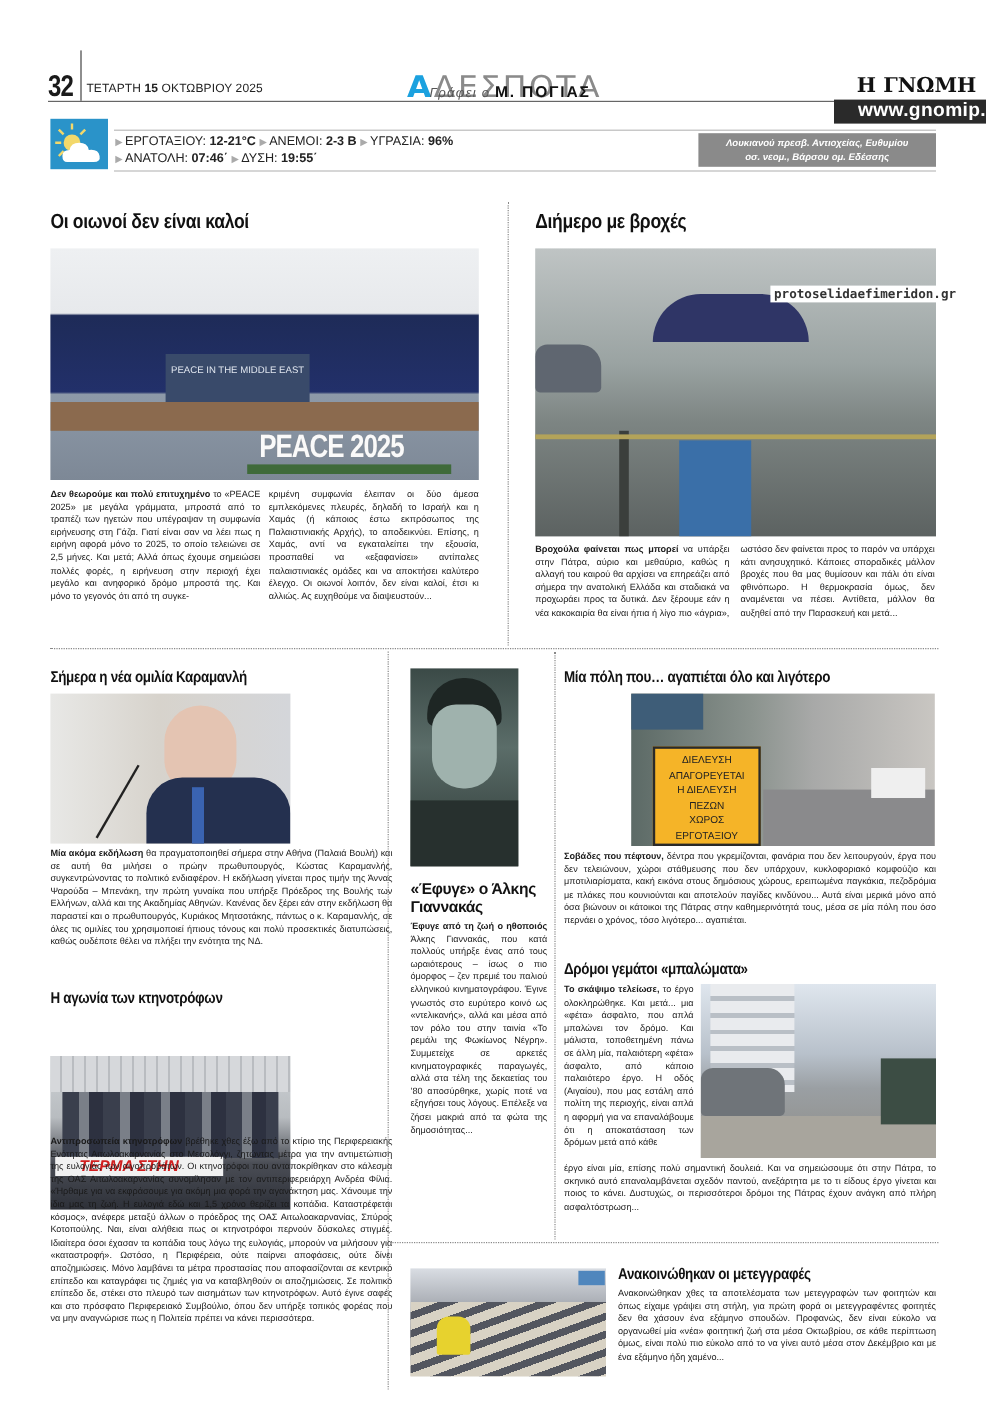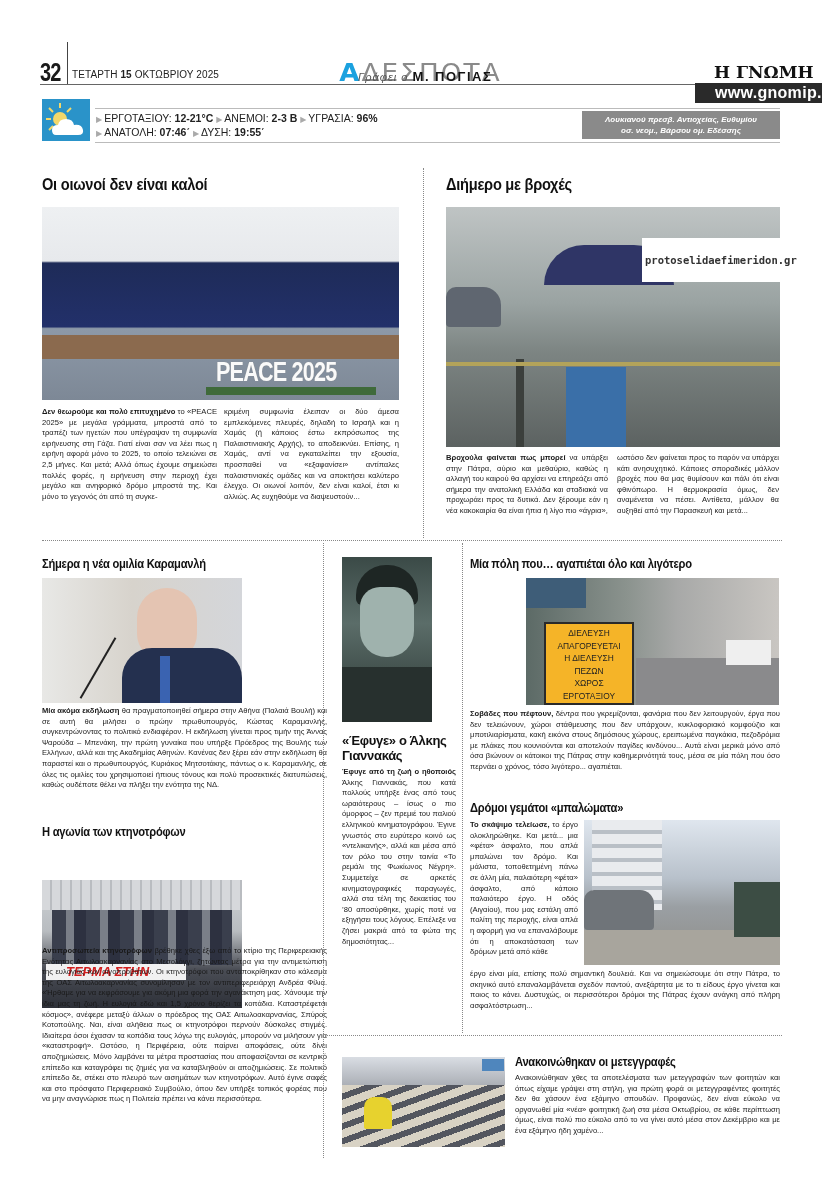--- a/index.html
+++ b/index.html
@@ -46,21 +46,21 @@
   .photo { overflow: hidden; position: absolute; }
   .peace-photo { background: linear-gradient(#eef0f2 0%, #e7e9ec 28%, #1e2b58 29%, #22306a 62%, #8d99a8 63%, #7d8896 100%); }
   .rain-photo { background: linear-gradient(180deg, #bfc4c4 0%, #9aa3a2 40%, #7d8583 60%, #5c6261 100%); }
   .kar-photo { background: linear-gradient(90deg, #e8e8e6 0%, #d7d3cc 45%, #d4d6da 100%); }
   .alkis-photo { background: linear-gradient(180deg, #3b4a47 0%, #5b6d69 40%, #2a3532 100%); }
   .farmers-photo { background: linear-gradient(180deg, #cfd3d6 0%, #b8bcc0 40%, #4a4d55 70%, #2d3038 100%); }
   .sign-photo { background: linear-gradient(90deg, #5c6a66 0%, #8b938e 40%, #a8a9a8 60%, #c9c6c2 100%); }
   .road-photo { background: linear-gradient(180deg, #dfe6ee 0%, #b8c1cb 40%, #9a9fa3 60%, #8e8c86 100%); }
   .class-photo { background: linear-gradient(180deg, #d9dde3 0%, #a6aab1 35%, #5c5f67 60%, #d8d2c5 100%); }
 
-  .watermark { left: 642px; top: 238px; background: #fff; color: #333; font-family: "DejaVu Sans Mono", monospace; font-weight: bold; font-size: 10.5px; padding: 16px 3px; text-align: center; }
+  .watermark { left: 642px; top: 238px; background: #fff; color: #333; font-family: "DejaVu Sans Mono", monospace; font-weight: bold; font-size: 10.5px; padding: 1px 3px; text-align: center; }
 </style>
 </head>
 <body>
 
 <div class="abs page-num">32</div>
 <div class="abs page-vline"></div>
 <div class="abs date">
   <span>ΤΕΤΑΡΤΗ</span>
   <b>15</b>
   <span>ΟΚΤΩΒΡΙΟΥ 2025</span>
@@ -98,20 +98,21 @@
   <span class="tri">▶</span><span>ΔΥΣΗ:</span> <b>19:55΄</b>
 </div>
 <div class="abs saints">
   <div>Λουκιανού πρεσβ. Αντιοχείας, Ευθυμίου</div>
   <div>οσ. νεομ., Βάρσου ομ. Εδέσσης</div>
 </div>
 <div class="abs weather-rule-bot"></div>
 
 <div class="abs hl hl-big" style="left:42px; top:175px;">Οι οιωνοί δεν είναι καλοί</div>
 <div class="photo peace-photo" style="left:42px; top:207px; width:357px; height:193px;">
+  <div class="abs" style="left:96px; top:88px; width:120px; height:42px; background:#394a6a; color:#dfe5ee; font-size:8px; text-align:center; padding-top:9px;">PEACE IN THE MIDDLE EAST</div>
   <div class="abs" style="left:0; top:128px; width:357px; height:24px; background:#8b6a4e;"></div>
   <div class="abs" style="left:174px; top:150px; font-weight:bold; font-size:27px; color:#fafafa; letter-spacing:-1px; transform:scaleX(0.8); transform-origin:left; text-shadow:0 0 1px #888;">PEACE 2025</div>
   <div class="abs" style="left:164px; top:180px; width:170px; height:8px; background:#3f6a3a;"></div>
 </div>
 <div class="abs body" style="left:42px; top:407px; width:175px;"><b>Δεν θεωρούμε και πολύ επιτυχημένο</b><span> το «PEACE 2025» με μεγάλα γράμματα, μπροστά από το τραπέζι των ηγετών που υπέγραψαν τη συμφωνία ειρήνευσης στη Γάζα. Γιατί είναι σαν να λέει πως η ειρήνη αφορά μόνο το 2025, το οποίο τελειώνει σε 2,5 μήνες. Και μετά; Αλλά όπως έχουμε σημειώσει πολλές φορές, η ειρήνευση στην περιοχή έχει μεγάλο και ανηφορικό δρόμο μπροστά της. Και μόνο το γεγονός ότι από τη συγκε-</span></div>
 <div class="abs body" style="left:224px; top:407px; width:175px;">κριμένη συμφωνία έλειπαν οι δύο άμεσα εμπλεκόμενες πλευρές, δηλαδή το Ισραήλ και η Χαμάς (ή κάποιος έστω εκπρόσωπος της Παλαιστινιακής Αρχής), το αποδεικνύει. Επίσης, η Χαμάς, αντί να εγκαταλείπει την εξουσία, προσπαθεί να «εξαφανίσει» αντίπαλες παλαιστινιακές ομάδες και να αποκτήσει καλύτερο έλεγχο. Οι οιωνοί λοιπόν, δεν είναι καλοί, έτσι κι αλλιώς. Ας ευχηθούμε να διαψευστούν...</div>
 
 <div class="abs dotv" style="left:423px; top:168px; height:370px;"></div>
 
 <div class="abs hl hl-big" style="left:446px; top:175px;">Διήμερο με βροχές</div>

